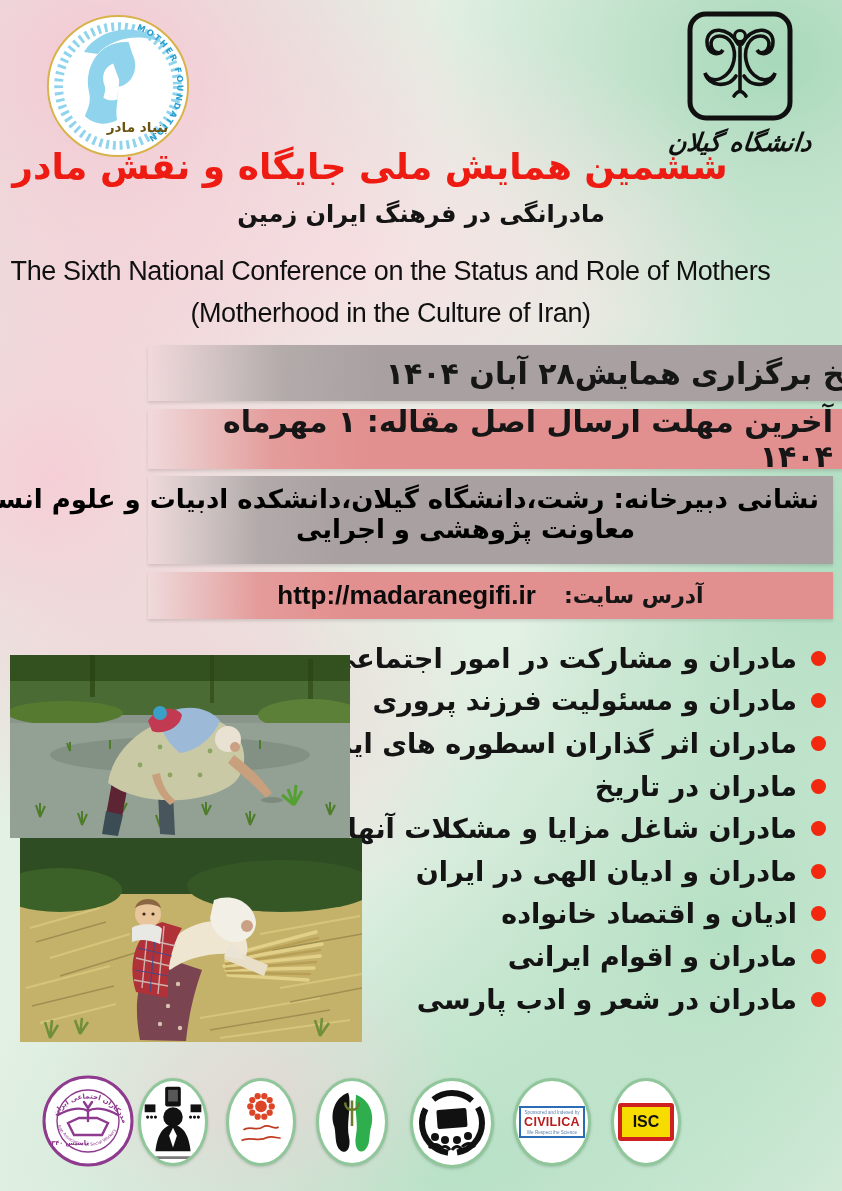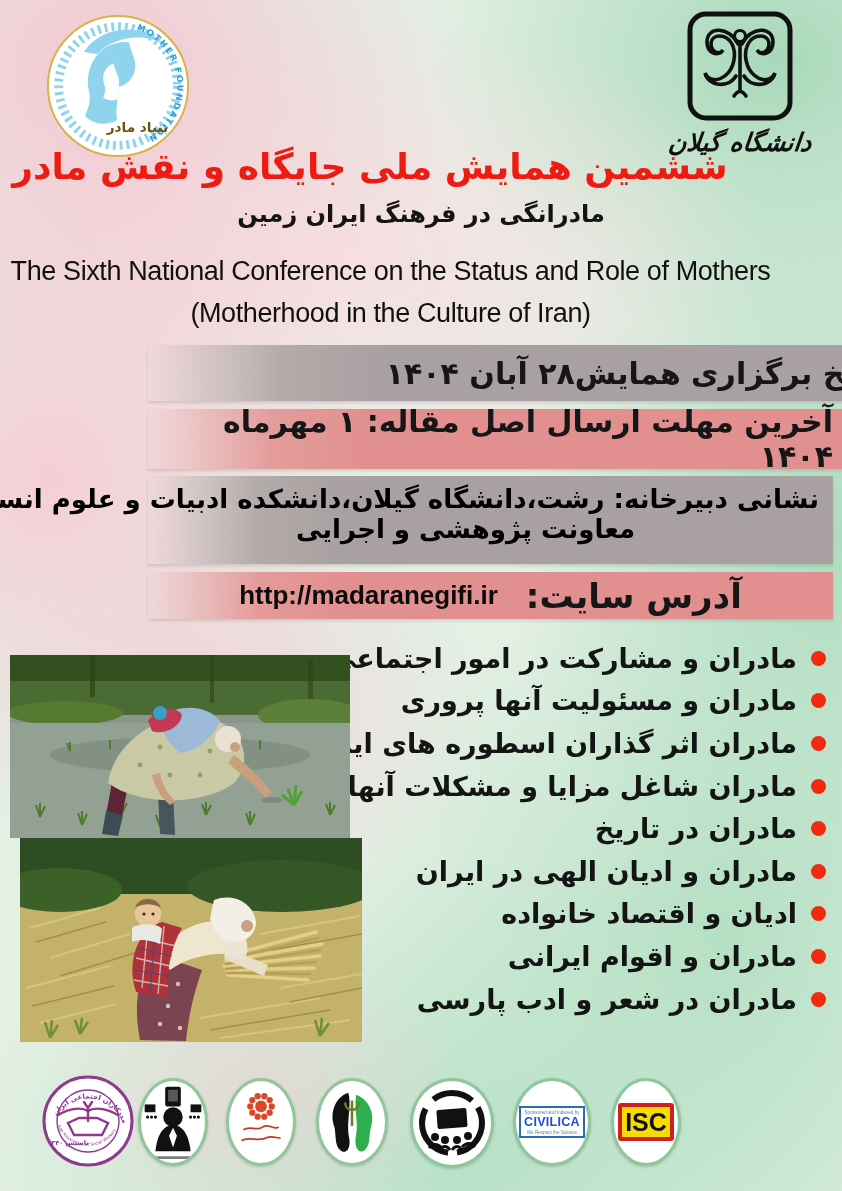--- a/index.html
+++ b/index.html
@@ -39,21 +39,21 @@
   .banner.pink{background:linear-gradient(to right, rgba(226,144,143,0) 0%, rgba(226,144,143,.85) 16%, #e2908f 28%);}
   .banner-text{font-weight:bold; color:#161616;}
   .banner-date{top:345px; height:56px; display:flex; align-items:center; justify-content:center; padding-left:150px;}
   .banner-date .banner-text{font-size:30px;}
   .banner-deadline{top:409px; height:60px; display:flex; align-items:center; justify-content:center; padding-right:85px;}
   .banner-deadline .banner-text{font-size:30px;}
   .banner-address{top:476px; height:88px; padding-top:8px; box-sizing:border-box;}
   .banner-address .line1{font-size:26px; font-weight:bold; text-align:right; padding-right:14px; white-space:nowrap;}
   .banner-address .line2{font-size:26px; font-weight:bold; text-align:left; padding-left:148px; direction:rtl;}
   .banner-site{top:572px; height:47px; display:flex; direction:rtl; align-items:center; justify-content:center; gap:28px;}
-  .site-label{font-size:34px; font-weight:bold; color:#161616;}
+  .site-label{font-size:22px; font-weight:bold; color:#161616;}
   .site-url{font-family:"Liberation Sans", sans-serif; font-size:26px; font-weight:bold; color:#0b0b0b; direction:ltr;}
   
   .topics{position:absolute; top:637px; right:16px; width:560px; margin:0; padding:0; list-style:none;}
   .topic{height:42.6px; display:flex; align-items:center; justify-content:flex-end; gap:14px;}
   .topic-text{font-size:27px; font-weight:bold; color:#141414; white-space:nowrap;}
   .dot{width:15px; height:15px; border-radius:50%; background:#f2290f; flex:0 0 auto;}
   
   .photo{position:absolute; display:block;}
   .photo1{left:10px; top:655px; width:340px; height:183px;}
   .photo2{left:20px; top:838px; width:342px; height:204px;}
@@ -63,24 +63,24 @@
     display:flex; align-items:center; justify-content:center; overflow:hidden;}
   .sw-logo{position:absolute; left:42px; top:1075px; width:92px; height:92px;}
   .o2{left:138px; width:70px;}
   .o3{left:226px; width:70px;}
   .o4{left:316px; width:72px;}
   .o5{left:410px; width:84px; height:90px;}
   .o6{left:513px; width:78px;}
   .o7{left:611px; width:70px;}
   .civilica-box{border:2px solid #2a6db5; width:62px; text-align:center; background:#fff; padding:1px 0;}
   .civilica-top,.civilica-bottom{font-family:"Liberation Sans", sans-serif; font-size:5px; color:#5a7fae; white-space:nowrap; transform:scale(.92);}
-  .civilica-name{font-family:"Liberation Sans", sans-serif; font-size:12.5px; font-weight:bold; color:#1d4ed8; letter-spacing:.3px;}
+  .civilica-name{font-family:"Liberation Sans", sans-serif; font-size:12.5px; font-weight:bold; color:#b91c1c; letter-spacing:.3px;}
   .isc-box{background:#f7dc00; border:4px solid #cf2020; border-radius:3px; width:48px; height:30px;
     display:flex; align-items:center; justify-content:center;}
-  .isc-name{font-family:"Liberation Sans", sans-serif; font-size:25px; font-weight:800; color:#111;}
+  .isc-name{font-family:"Liberation Sans", sans-serif; font-size:16px; font-weight:800; color:#111;}
   .code-badge{position:absolute; left:688px; top:1092px; width:126px; height:34px; background:#fff;
     border-radius:9px; display:flex; align-items:center; justify-content:center; box-shadow:0 1px 2px rgba(0,0,0,.2);}
   .code-text{font-family:"Liberation Sans", sans-serif; font-size:18px; font-weight:600; color:#111; letter-spacing:-.5px;}
 </style>
 </head>
 <body>
 
 <div class="poster">
 
   <svg class="mother-logo" viewBox="0 0 150 150">
@@ -131,33 +131,33 @@
     <span class="site-label fa">آدرس سایت:</span>
     <span class="site-url">http://madaranegifi.ir</span>
   </div>
 
   <ul class="topics">
     <li class="topic">
         <span class="topic-text fa">مادران و مشارکت در امور اجتماعی</span>
         <span class="dot"></span>
       </li>
     <li class="topic">
-        <span class="topic-text fa">مادران و مسئولیت آنها پروری</span>
+        <span class="topic-text fa">مادران و مسئولیت فرزند پروری</span>
         <span class="dot"></span>
       </li>
     <li class="topic">
         <span class="topic-text fa">مادران اثر گذاران اسطوره های ایران</span>
         <span class="dot"></span>
       </li>
     <li class="topic">
+        <span class="topic-text fa">مادران در تاریخ</span>
+        <span class="dot"></span>
+      </li>
+    <li class="topic">
         <span class="topic-text fa">مادران شاغل مزایا و مشکلات آنها</span>
-        <span class="dot"></span>
-      </li>
-    <li class="topic">
-        <span class="topic-text fa">مادران در تاریخ</span>
         <span class="dot"></span>
       </li>
     <li class="topic">
         <span class="topic-text fa">مادران و ادیان الهی در ایران</span>
         <span class="dot"></span>
       </li>
     <li class="topic">
         <span class="topic-text fa">ادیان و اقتصاد خانواده</span>
         <span class="dot"></span>
       </li>

